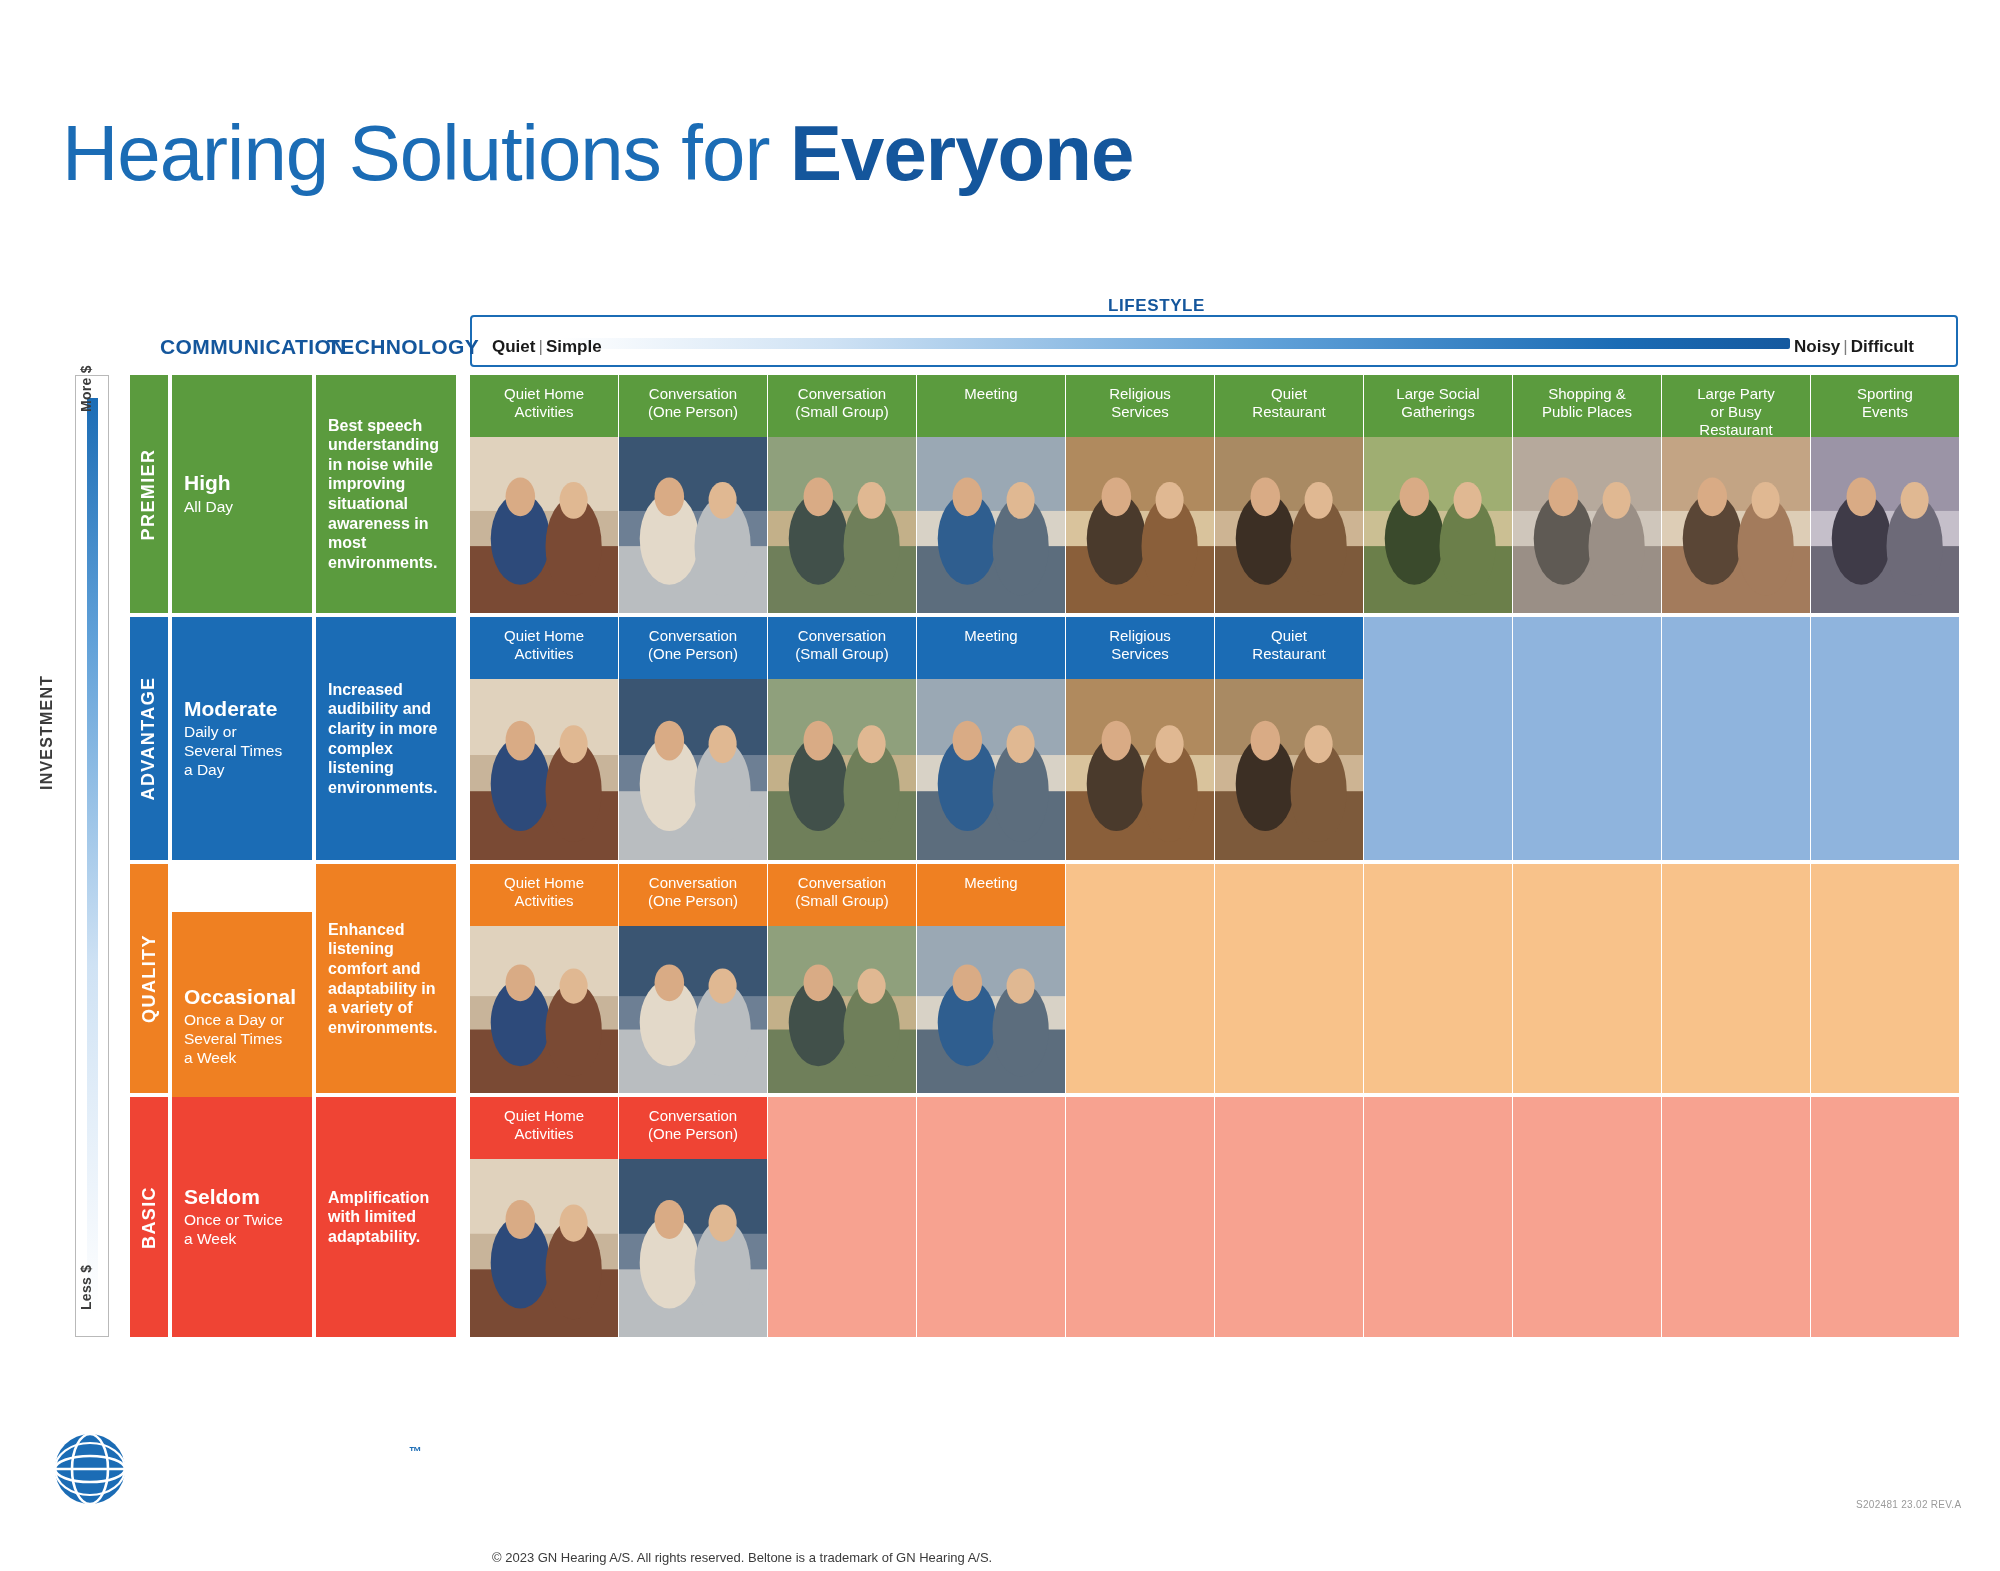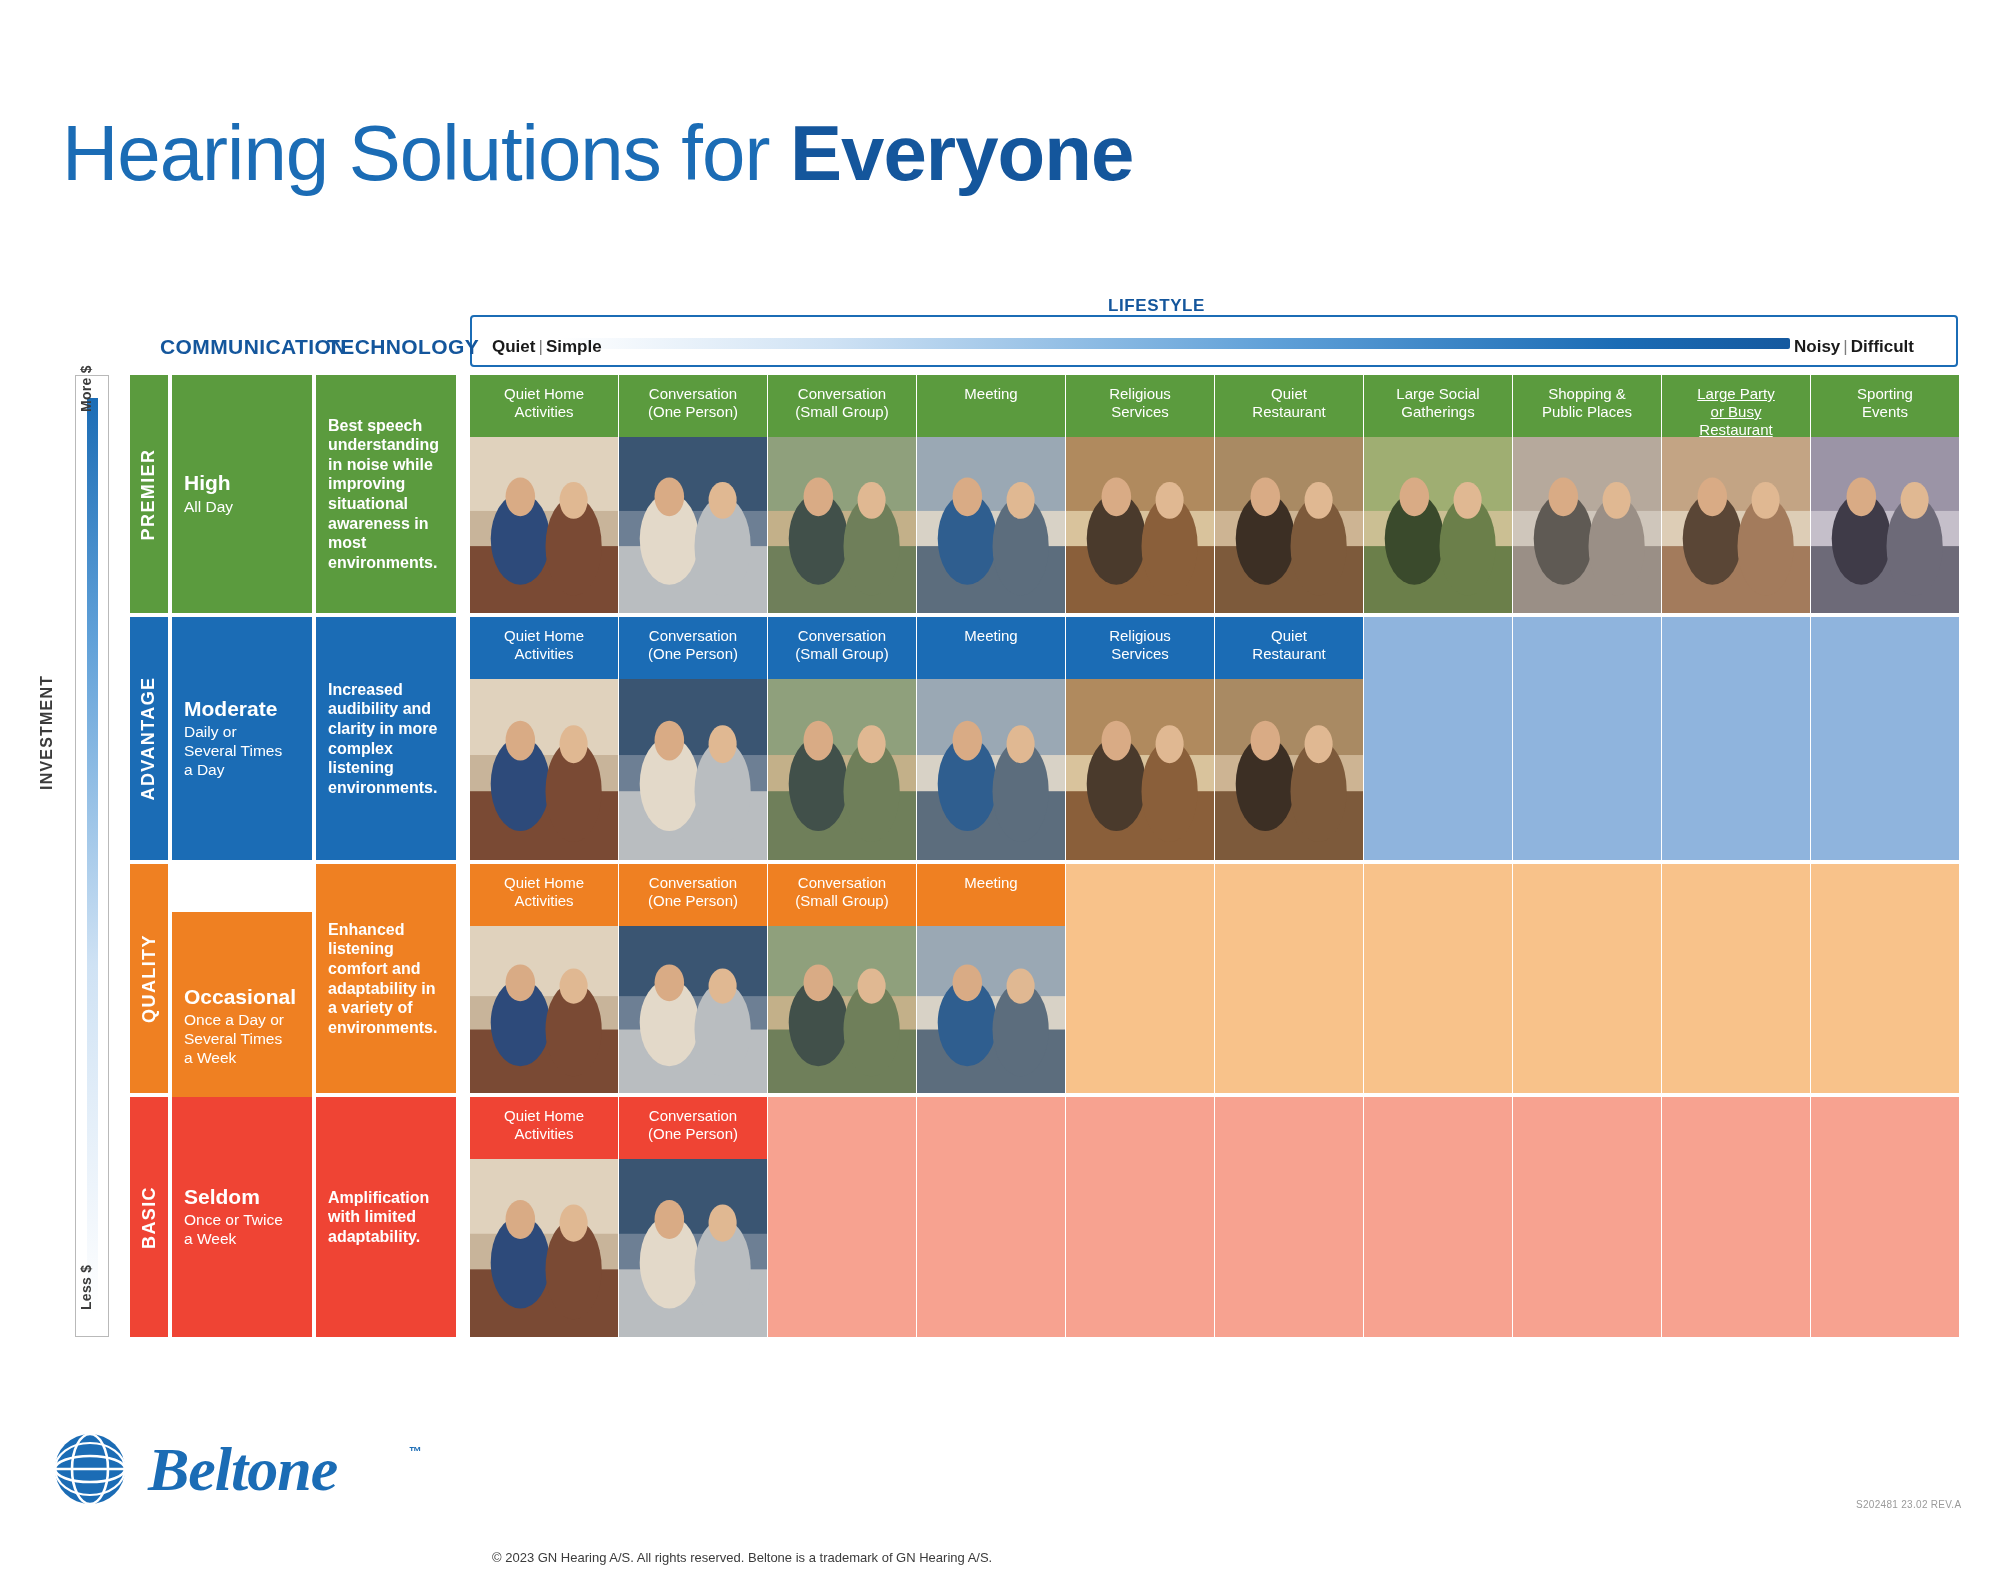--- a/index.html
+++ b/index.html
@@ -385,21 +385,21 @@
           <rect width="100" height="100" fill="#cfc6bb"></rect>
           <rect y="0" width="100" height="42" fill="#b6a99c"></rect>
           <rect y="62" width="100" height="38" fill="#9a8f86"></rect>
           <ellipse cx="34" cy="58" rx="20" ry="26" fill="#5f5a54"></ellipse>
           <ellipse cx="34" cy="34" rx="10" ry="11" fill="#d9ab85"></ellipse>
           <ellipse cx="70" cy="62" rx="19" ry="28" fill="#9a8f86"></ellipse>
           <ellipse cx="70" cy="36" rx="9.5" ry="10.5" fill="#e0b892"></ellipse>
         </svg></div>
     </div>
     <div class="scn" style="left: 1662px; top: 375px; width: 148px; height: 238px; background: rgb(91, 155, 62);">
-      <div class="scn-label" style="white-space: pre-line; text-decoration: underline;">Large Party
+      <div class="scn-label" style="white-space: pre-line;">Large Party
 or Busy
 Restaurant</div>
       <div class="scn-photo"><svg width="100%" height="100%" preserveAspectRatio="none" viewBox="0 0 100 100">
           <rect width="100" height="100" fill="#ddcdb6"></rect>
           <rect y="0" width="100" height="42" fill="#c3a484"></rect>
           <rect y="62" width="100" height="38" fill="#a37b5c"></rect>
           <ellipse cx="34" cy="58" rx="20" ry="26" fill="#5a4636"></ellipse>
           <ellipse cx="34" cy="34" rx="10" ry="11" fill="#d9ab85"></ellipse>
           <ellipse cx="70" cy="62" rx="19" ry="28" fill="#a37b5c"></ellipse>
           <ellipse cx="70" cy="36" rx="9.5" ry="10.5" fill="#e0b892"></ellipse>
@@ -628,17 +628,16 @@
   </div>
 
 <div class="logo-wrap">
   <svg width="100" height="74" viewBox="0 0 100 74">
     <circle cx="50" cy="37" r="35" fill="#1b6cb5"></circle>
     <ellipse cx="50" cy="37" rx="35" ry="13" fill="none" stroke="#ffffff" stroke-width="2.6"></ellipse>
     <ellipse cx="50" cy="37" rx="18" ry="35" fill="none" stroke="#ffffff" stroke-width="2.6"></ellipse>
     <line x1="15" y1="37" x2="85" y2="37" stroke="#ffffff" stroke-width="2.6"></line>
     <ellipse cx="50" cy="37" rx="35" ry="26" fill="none" stroke="#ffffff" stroke-width="2.2"></ellipse>
   </svg>
-  <div class="logo-word">Beltone</div>
   <div class="logo-tm">™</div>
 </div>
 <div class="copyright">© 2023 GN Hearing A/S. All rights reserved. Beltone is a trademark of GN Hearing A/S.</div>
 <div class="doccode">S202481 23.02 REV.A</div>
 
 </body></html>

